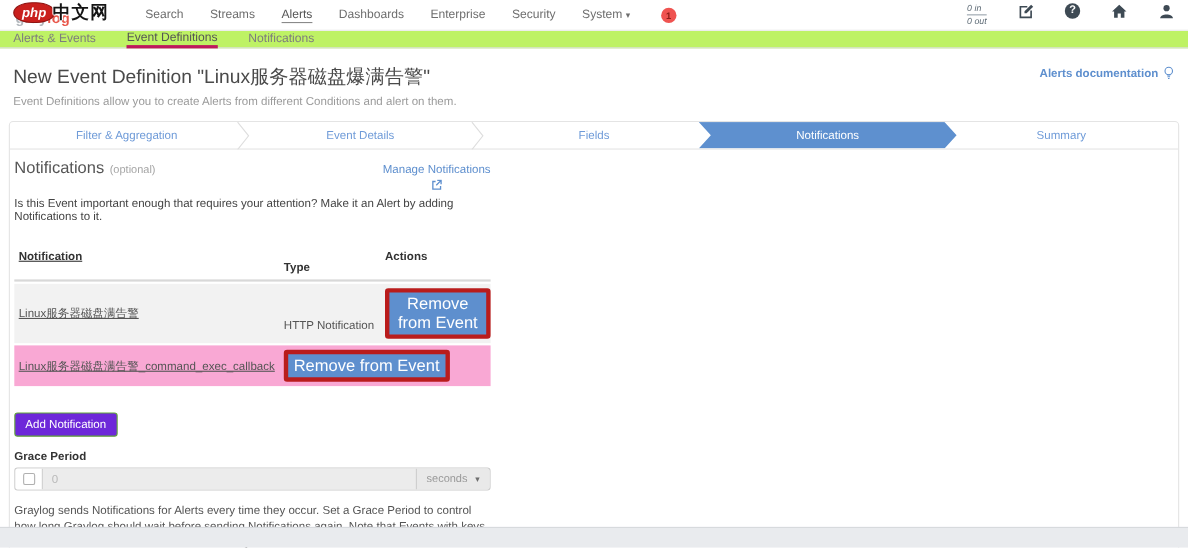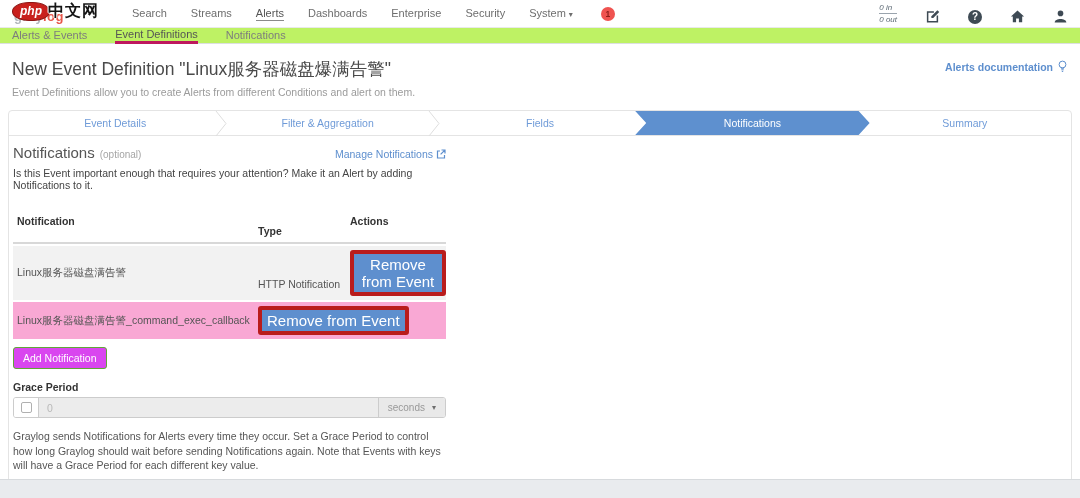--- a/index.html
+++ b/index.html
@@ -30,21 +30,21 @@
   }
   .top-links { display: flex; align-items: center; gap: 24px; font-size: 11px; color: #6e6e6e; margin-left: 2px; }
   .top-links .nav-item { cursor: pointer; padding-bottom: 1px; }
   .top-links .nav-item.active { color: #555; border-bottom: 1px solid #8a8a8a; }
   .caret { font-size: 8px; color: #6e6e6e; margin-left: 3px; }
   .nav-badge {
     width: 14px; height: 14px; border-radius: 50%; background: #ef5350;
     color: #8e1d18; font-size: 8.5px; font-weight: bold; text-align: center; line-height: 14px;
     margin-left: 4px; cursor: pointer;
   }
-  .top-right { margin-left: auto; display: flex; align-items: flex-end; gap: 28px; }
+  .top-right { margin-left: auto; display: flex; align-items: flex-start; gap: 28px; }
   .throughput { font-size: 8px; font-style: italic; color: #5d6a75; line-height: 9px; text-align: left; }
   .throughput .in-row { border-bottom: 1px solid #9aa4ad; padding-bottom: 1px; margin-bottom: 1px; }
   .top-icon { width: 15px; height: 15px; display: flex; align-items: center; justify-content: center; cursor: pointer; }
   .top-icon svg { display: block; }
   .icon-circle {
     width: 14px; height: 14px; border-radius: 50%; background: #3e4a54; color: #fff;
     font-size: 10px; font-weight: bold; text-align: center; line-height: 14px; cursor: pointer;
   }
 
   
@@ -77,39 +77,39 @@
     margin-left: -11px; margin-right: -11px; padding: 0 11px;
     clip-path: polygon(0 0, calc(100% - 11px) 0, 100% 50%, calc(100% - 11px) 100%, 0 100%, 11px 50%);
   }
 
   .content { padding: 8px 4px 10px; }
   .form-col { width: 433px; }
 
   .section-head { display: flex; align-items: baseline; }
   .section-title { font-size: 15px; color: #555; font-weight: 400; }
   .optional { font-size: 10px; color: #a5a5a5; margin-left: 5px; }
-  .manage-link { margin-left: auto; font-size: 10.5px; color: #5e8fce; display: flex; align-items: center; gap: 3px; cursor: pointer; }
+  .manage-link { margin-left: auto; font-size: 10.5px; color: #5e8fce; display: flex; align-items: center; gap: 3px; cursor: pointer; flex-direction: column; }
   .intro { font-size: 10.5px; color: #444; margin-top: 6px; }
 
   
   .ntable { margin-top: 9px; font-size: 10.5px; }
   .trow { display: flex; align-items: center; }
   .thead { font-weight: bold; color: #333; border-bottom: 2px solid #d8d8d8; padding: 4px 0 5px; }
   .tbody-row { background: #f2f2f2; margin-top: 2px; padding: 4px 0; min-height: 21px; color: #555; }
   .tbody-row:nth-child(3) { background: #f9a8d4; }
-  .c-name { width: 245px; padding-left: 4px; }
+  .c-name { width: 245px; padding-left: 4px; text-decoration: underline; }
   .c-type { width: 92px; margin-top: 21px; }
   .c-action { flex: 1; }
   .btn-remove {
     background: #5e8fce; border: 4px solid #b91c1c; color: #fff; font-size: 15px;
     padding: 2px 5px; border-radius: 3px; cursor: pointer; font-family: inherit;
   }
 
   .btn-add {
-    margin-top: 8px; background: #d946ef; border: 1px solid #61a638; color: #fff;
+    margin-top: 24px; background: #6d28d9; border: 1px solid #61a638; color: #fff;
     font-size: 10.5px; padding: 4px 9px; border-radius: 3px; cursor: pointer; font-family: inherit; display: inline-block;
   }
 
   .field-label { font-size: 10.5px; font-weight: bold; color: #333; margin-top: 12px; }
 
   .input-group { display: flex; margin-top: 4px; height: 21px; border: 1px solid #cccccc; border-radius: 3px; overflow: hidden; background: #fff; }
   .addon-check { width: 25px; flex: none; background: #fff; border-right: 1px solid #ccc; display: flex; align-items: center; justify-content: center; }
   .cbox { width: 11px; height: 11px; border: 1px solid #b0b0b0; border-radius: 2px; background: #fff; cursor: pointer; position: relative; }
   .cbox.checked { background: #3779d9; border-color: #2f6cc4; }
   .cbox.checked::after {
@@ -197,27 +197,27 @@
         <circle cx="5.5" cy="4.5" r="3.4"></circle>
         <path d="M4 8.2h3M4.3 9.8h2.4M4.8 11.4h1.4"></path>
       </svg>
   </a>
 </section>
 
 <main class="panel">
 
   <div class="wizard">
     <div class="step">
-      <span>Event Details</span>
+      <span>Filter &amp; Aggregation</span>
       <svg class="step-sep" width="12" height="25" viewBox="0 0 12 25" fill="none" stroke="#dedede" stroke-width="1">
           <polyline points="1,0 11,12.5 1,25"></polyline>
         </svg>
     </div>
     <div class="step">
-      <span>Filter &amp; Aggregation</span>
+      <span>Event Details</span>
       <svg class="step-sep" width="12" height="25" viewBox="0 0 12 25" fill="none" stroke="#dedede" stroke-width="1">
           <polyline points="1,0 11,12.5 1,25"></polyline>
         </svg>
     </div>
     <div class="step">
       <span>Fields</span>
     </div>
     <div class="step active">
       <span>Notifications</span>
     </div>

